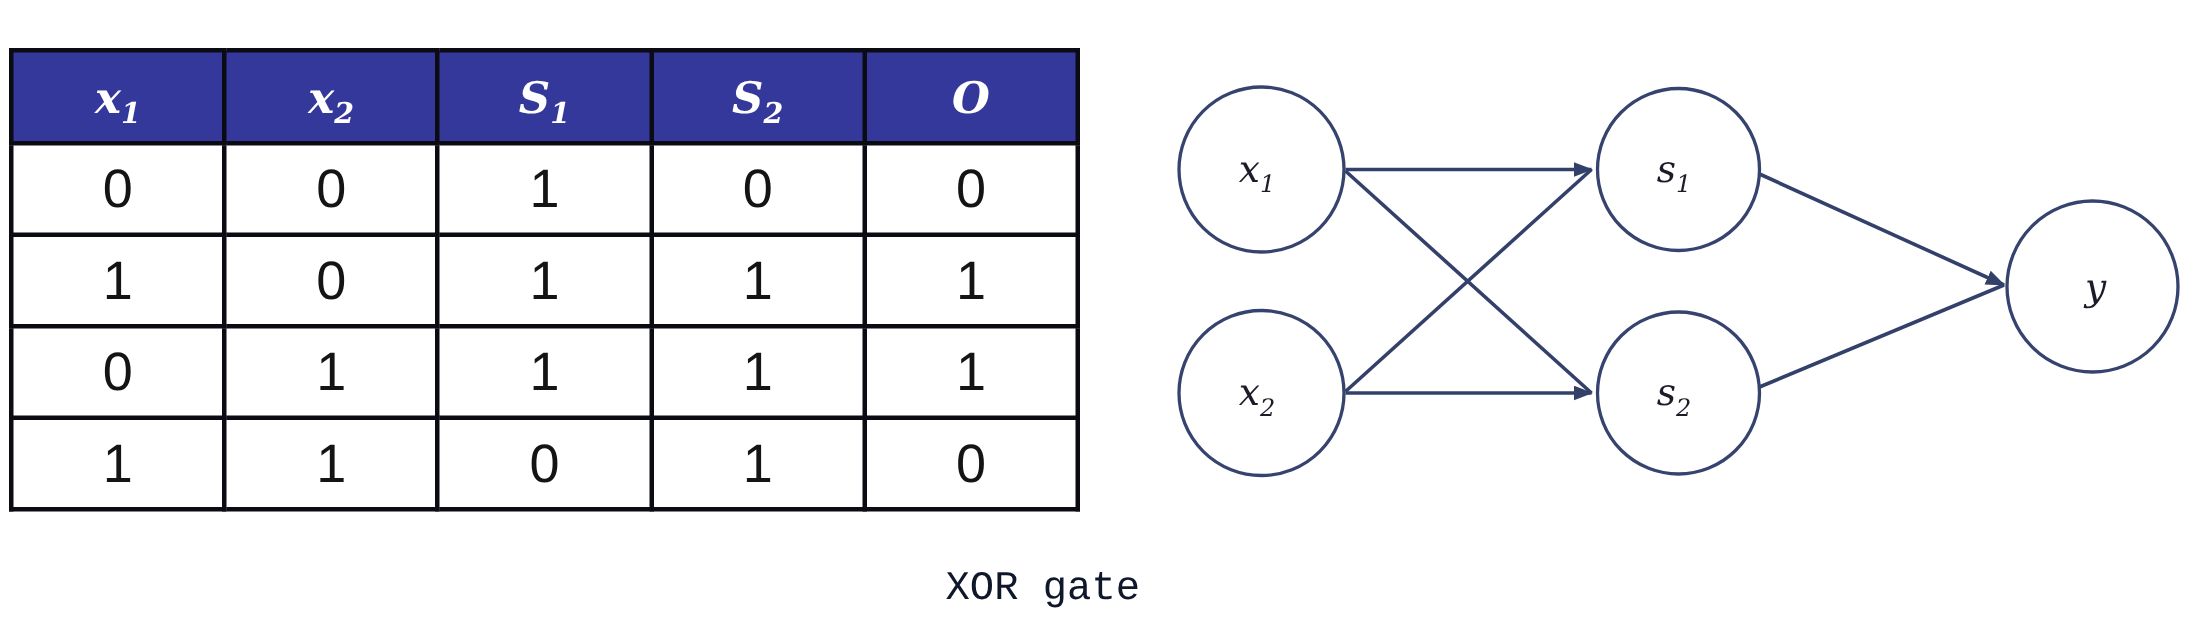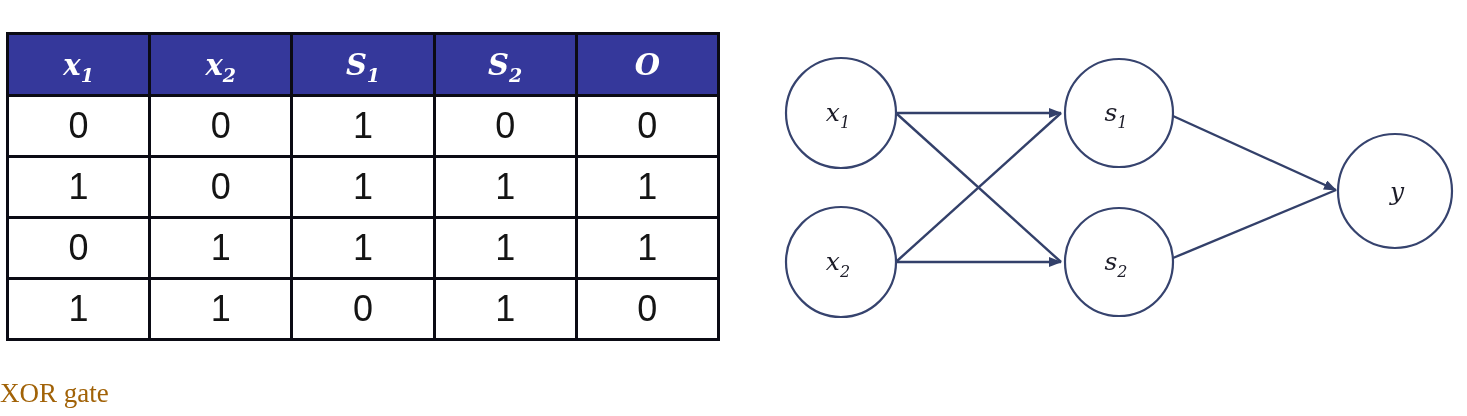--- a/index.html
+++ b/index.html
@@ -41,24 +41,24 @@
     color: #141414;
     height: 61px;
     font-size: 36px;
     font-family: "Liberation Sans", sans-serif;
   }
   
   .caption {
     position: absolute;
     left: 0; top: 378px;
     width: 760px;
-    text-align: left;
+    text-align: right;
     font-size: 27px;
-    color: #a16207;
-    font-family: Liberation Serif, serif;
+    color: #0f172a;
+    font-family: Liberation Mono, monospace;
   }
   
   .diagram {
     position: absolute;
     left: 760px; top: 0;
     width: 707px; height: 416px;
   }
   .node-circle {
     fill: #ffffff;
     stroke: #36436e;

